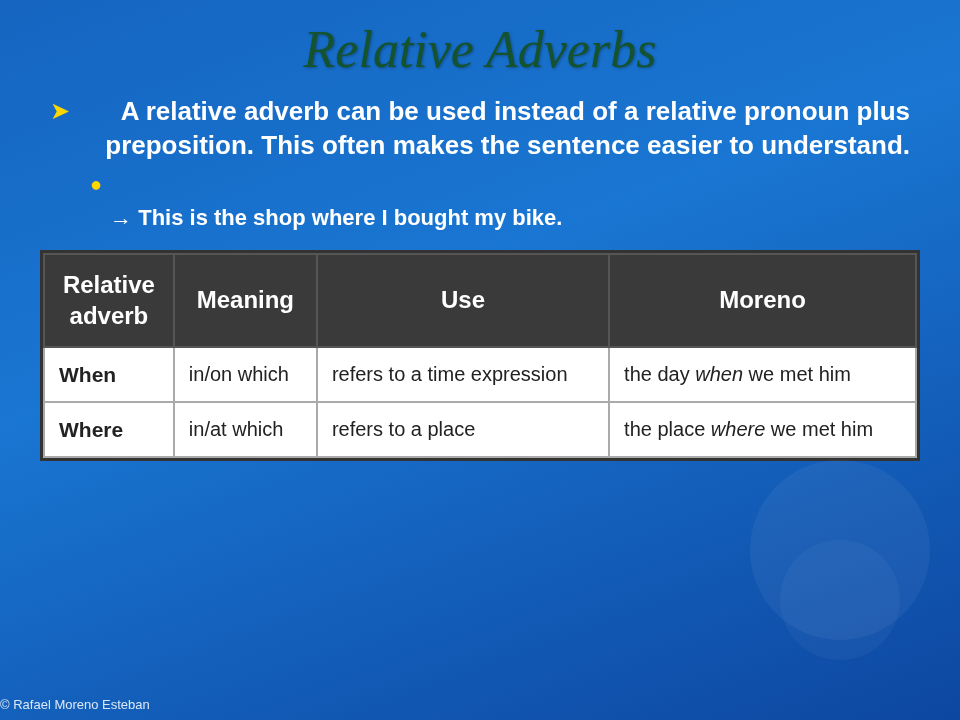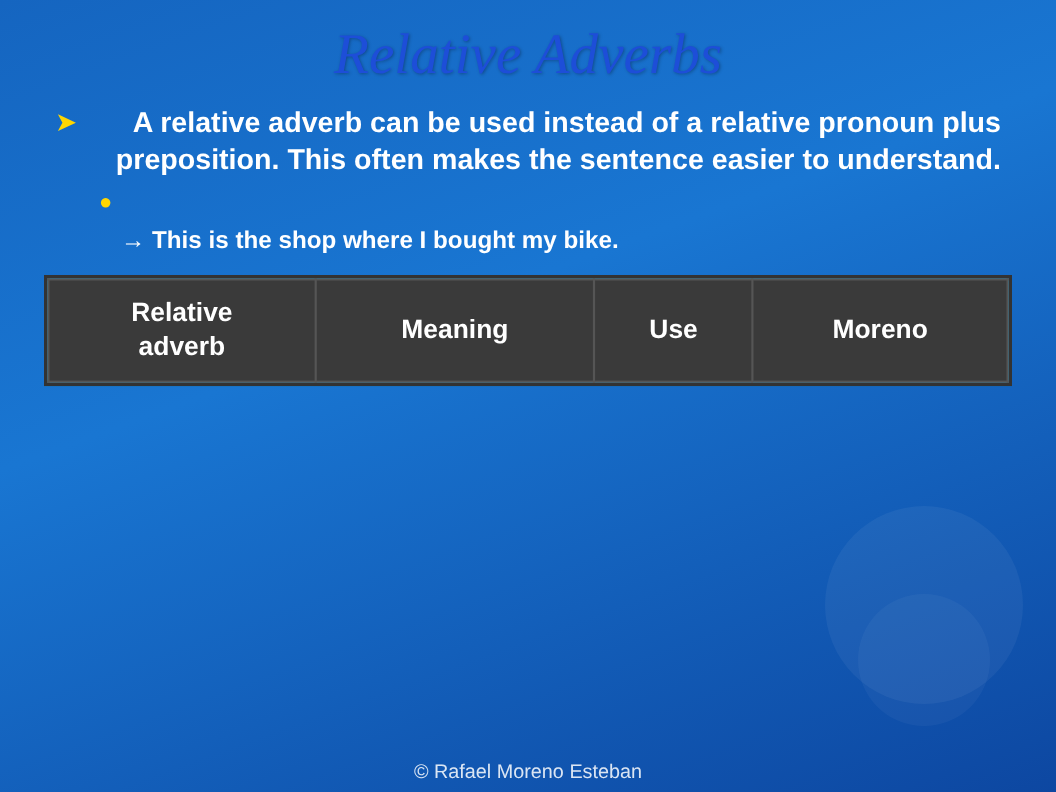--- a/index.html
+++ b/index.html
@@ -37,21 +37,21 @@
       width: 120px;
       height: 120px;
       border-radius: 50%;
       background: rgba(255,255,255,0.04);
       pointer-events: none;
     }
 
     .page-title {
       font-size: 52px;
       font-weight: normal;
-      color: #1d4ed8;
+      color: #14532d;
       margin-top: 20px;
       margin-bottom: 16px;
       text-shadow: 1px 1px 3px rgba(0,0,0,0.3);
       font-family: 'Georgia', serif;
       font-style: italic;
     }
 
     .intro-section {
       width: 880px;
       padding: 0 10px;
@@ -99,21 +99,21 @@
       font-size: 22px;
       font-weight: bold;
       color: white;
       line-height: 1.4;
     }
 
     
     .table-wrapper {
       width: 880px;
       border: 3px solid #333;
-      background: #0ea5e9;
+      background: #0c4a6e;
       color: #222;
     }
 
     table {
       width: 100%;
       border-collapse: collapse;
     }
 
     thead tr {
       background-color: #3a3a3a;
@@ -153,22 +153,21 @@
     }
 
     .italic-word {
       font-style: italic;
     }
 
     .footer {
       position: absolute;
       bottom: 8px;
       width: 100%;
-      text-align: center;
-      font-size: 18px;
+      font-size: 13px;
       color: rgba(255,255,255,0.85);
     }
   </style>
 </head>
 <body>
 
 <h1 class="page-title">Relative Adverbs</h1>
 
 <div class="intro-section">
   <div class="bullet-item">
@@ -188,17 +187,29 @@
   <table>
     <thead>
       <tr>
         <th>Relative<br>adverb</th>
         <th>Meaning</th>
         <th>Use</th>
         <th>Moreno</th>
       </tr>
     </thead>
     <tbody>
+      <tr>
+        <td>When</td>
+        <td>in/on which</td>
+        <td>refers to a time expression</td>
+        <td>the day <span class="italic-word">when</span> we met him</td>
+      </tr>
+      <tr>
+        <td>Where</td>
+        <td>in/at which</td>
+        <td>refers to a place</td>
+        <td>the place <span class="italic-word">where</span> we met him</td>
+      </tr>
     </tbody>
   </table>
 </div>
 
 <div class="footer">© Rafael Moreno Esteban</div>
 
 </body></html>

